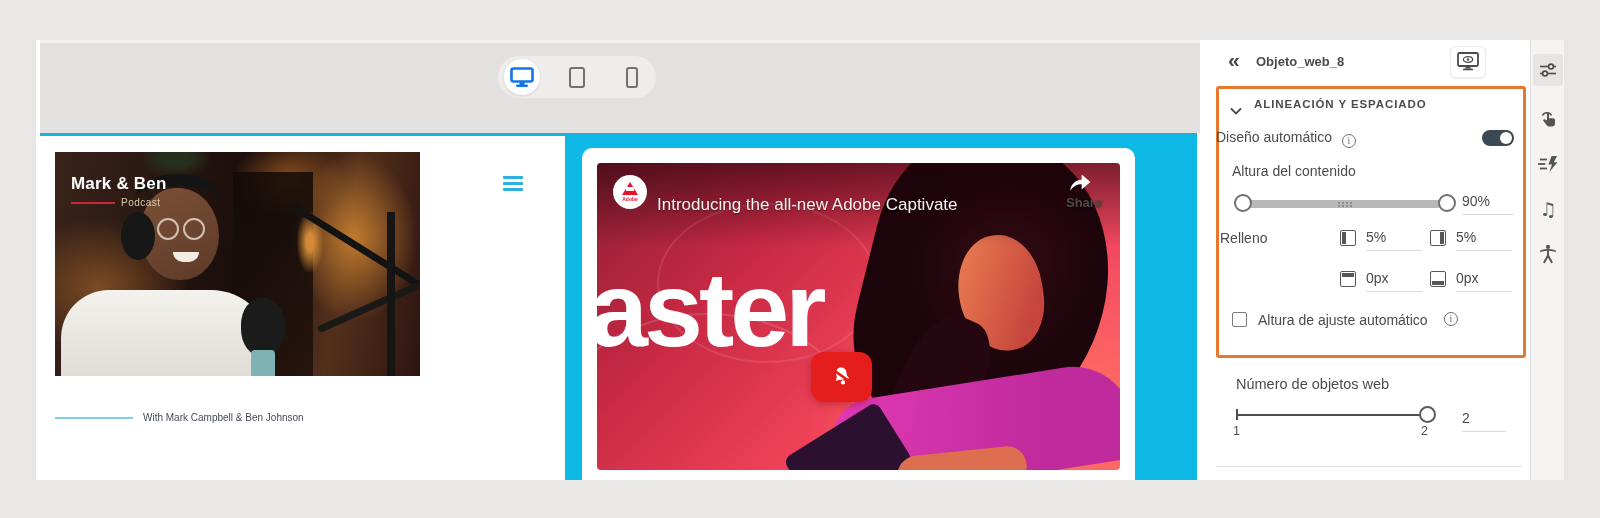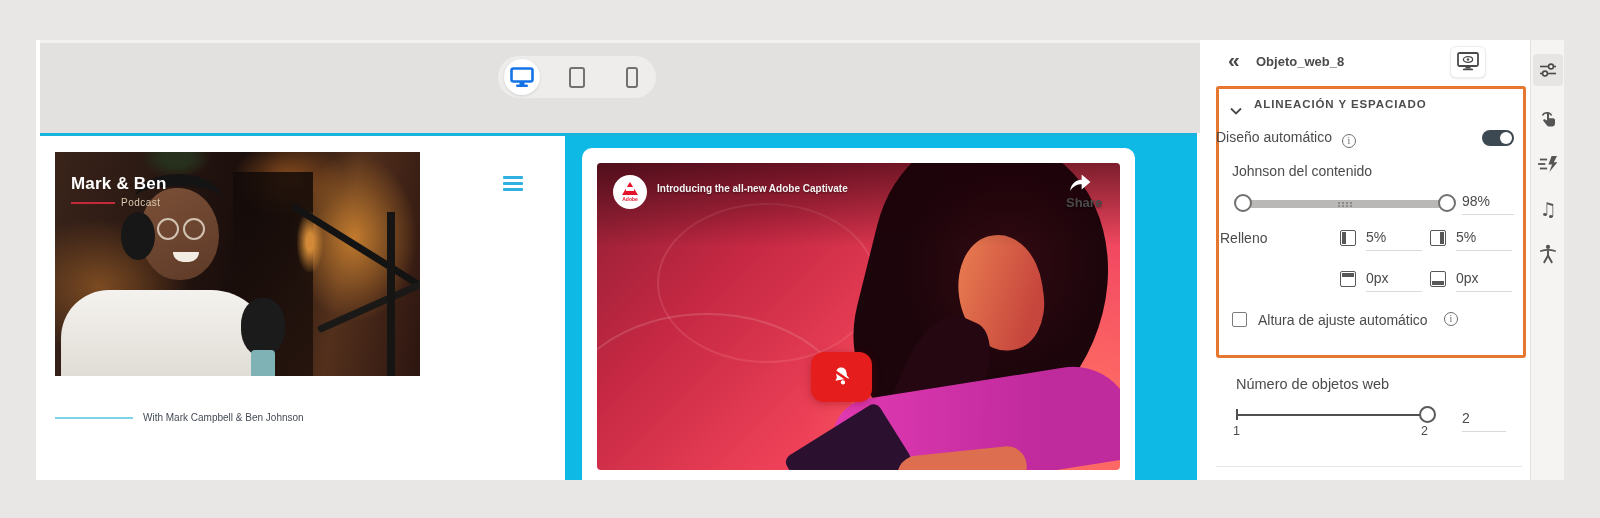--- a/index.html
+++ b/index.html
@@ -59,21 +59,21 @@
       radial-gradient(420px 300px at 88% 85%, #ff7160 0%, rgba(255,80,90,0) 60%),
       linear-gradient(135deg, #8d1f33 0%, #c52843 28%, #ee4158 58%, #fa5570 100%);
   }
   .vid-topgrad { position:absolute; left:0; top:0; width:100%; height:84px; background:linear-gradient(rgba(30,0,8,.55), rgba(30,0,8,0)); }
   .ring1 { position:absolute; left:-40px; top:150px; width:300px; height:220px; border:2px solid rgba(255,255,255,.14); border-radius:50%; }
   .ring2 { position:absolute; left:60px; top:40px; width:220px; height:160px; border:2px solid rgba(255,160,170,.18); border-radius:50%; }
   .adobe-circle { position:absolute; left:16px; top:12px; width:34px; height:34px; background:#fff; border-radius:50%; display:flex; flex-direction:column; align-items:center; justify-content:center; }
   .adobe-a { width:0; height:0; border-left:8px solid transparent; border-right:8px solid transparent; border-bottom:13px solid #e3132a; position:relative; }
   .adobe-a::after { content:""; position:absolute; left:-4px; top:5px; width:8px; height:4px; background:#fff; }
   .adobe-word { font-size:5px; color:#e3132a; font-weight:700; margin-top:1px; }
-  .vid-title { position:absolute; left:60px; top:20px; font-size:10px; font-weight:700; color:#f5f3f3; text-shadow:0 1px 2px rgba(0,0,0,.4); }
+  .vid-title { position:absolute; left:60px; top:32px; font-size:17px; font-weight:400; color:#f5f3f3; text-shadow:0 1px 2px rgba(0,0,0,.4); }
   .share { position:absolute; right:26px; top:8px; text-align:center; color:#fff; cursor:pointer; }
   .share .lbl { font-size:13px; font-weight:700; text-shadow:0 1px 2px rgba(0,0,0,.45); margin-top:-2px; }
   .bigword { position:absolute; left:-8px; top:86px; font-size:106px; font-weight:800; color:#ffffff; letter-spacing:-4px; }
   .hair { position:absolute; left:268px; top:-24px; width:240px; height:300px; background:radial-gradient(60% 55% at 55% 40%, #330a12 0%, #1c050b 70%); border-radius:44% 56% 60% 40%; transform:rotate(14deg); }
   .hair2 { position:absolute; left:300px; top:150px; width:80px; height:160px; background:#240710; border-radius:40%; transform:rotate(24deg); }
   .face { position:absolute; left:362px; top:72px; width:84px; height:116px; background:linear-gradient(115deg,#e77a50 10%,#c6453c 80%); border-radius:50% 50% 46% 54%; transform:rotate(-8deg); }
   .body-pink { position:absolute; left:236px; top:218px; width:300px; height:100px; background:linear-gradient(100deg,#e23ab4,#bf2a9c 70%); transform:rotate(-9deg); border-radius:40px 60px 0 0; }
   .phone { position:absolute; left:196px; top:262px; width:110px; height:70px; background:#2c1030; transform:rotate(-32deg); border-radius:8px; }
   .arm { position:absolute; left:300px; top:288px; width:130px; height:40px; background:#dd6e4f; transform:rotate(-6deg); border-radius:20px; }
   .ytbtn { position:absolute; left:214px; top:189px; width:61px; height:50px; background:#e61d1d; border-radius:13px; display:flex; align-items:center; justify-content:center; cursor:pointer; box-shadow:0 2px 8px rgba(120,0,10,.35); }
@@ -177,20 +177,21 @@
         <div class="cyanline"></div>
         <div class="txt">With Mark Campbell &amp; Ben Johnson</div>
       </div>
     </div>
 
     <div class="webobj2">
       <div class="card">
         <div class="video">
           <div class="ring1"></div>
           <div class="ring2"></div>
+          <div class="bigword">aster</div>
           <div class="hair"></div>
           <div class="face"></div>
           <div class="hair2"></div>
           <div class="body-pink"></div>
           <div class="phone"></div>
           <div class="arm"></div>
           <div class="vid-topgrad"></div>
           <div class="adobe-circle">
             <div class="adobe-a"></div>
             <div class="adobe-word">Adobe</div>
@@ -236,30 +237,30 @@
       <div class="sec-title">ALINEACIÓN Y ESPACIADO</div>
 
       <div class="lbl" style="left:16px; top:89px;">
         <span>Diseño automático</span>
         <span class="info" style="margin-left:6px;">i</span>
       </div>
       <div class="toggle">
           <div class="knob"></div>
         </div>
 
-      <div class="lbl" style="left:32px; top:123px;">Johnson del contenido</div>
+      <div class="lbl" style="left:32px; top:123px;">Altura del contenido</div>
 
       <div class="cw-track">
         <div class="cw-handle left"></div>
         <div class="grip">
             <i></i>
           </div>
         <div class="cw-handle right"></div>
       </div>
-      <div class="val-field" style="left:262px; top:153px;">98%</div>
+      <div class="val-field" style="left:262px; top:153px;">90%</div>
 
       <div class="lbl" style="left:20px; top:190px;">Relleno</div>
       <div class="pad-icon pad-left" style="left:140px; top:190px;">
           <span></span>
         </div>
       <div class="val-field" style="left:166px; top:189px; width:56px;">5%</div>
       <div class="pad-icon pad-right" style="left:230px; top:190px;">
           <span></span>
         </div>
       <div class="val-field" style="left:256px; top:189px; width:56px;">5%</div>

